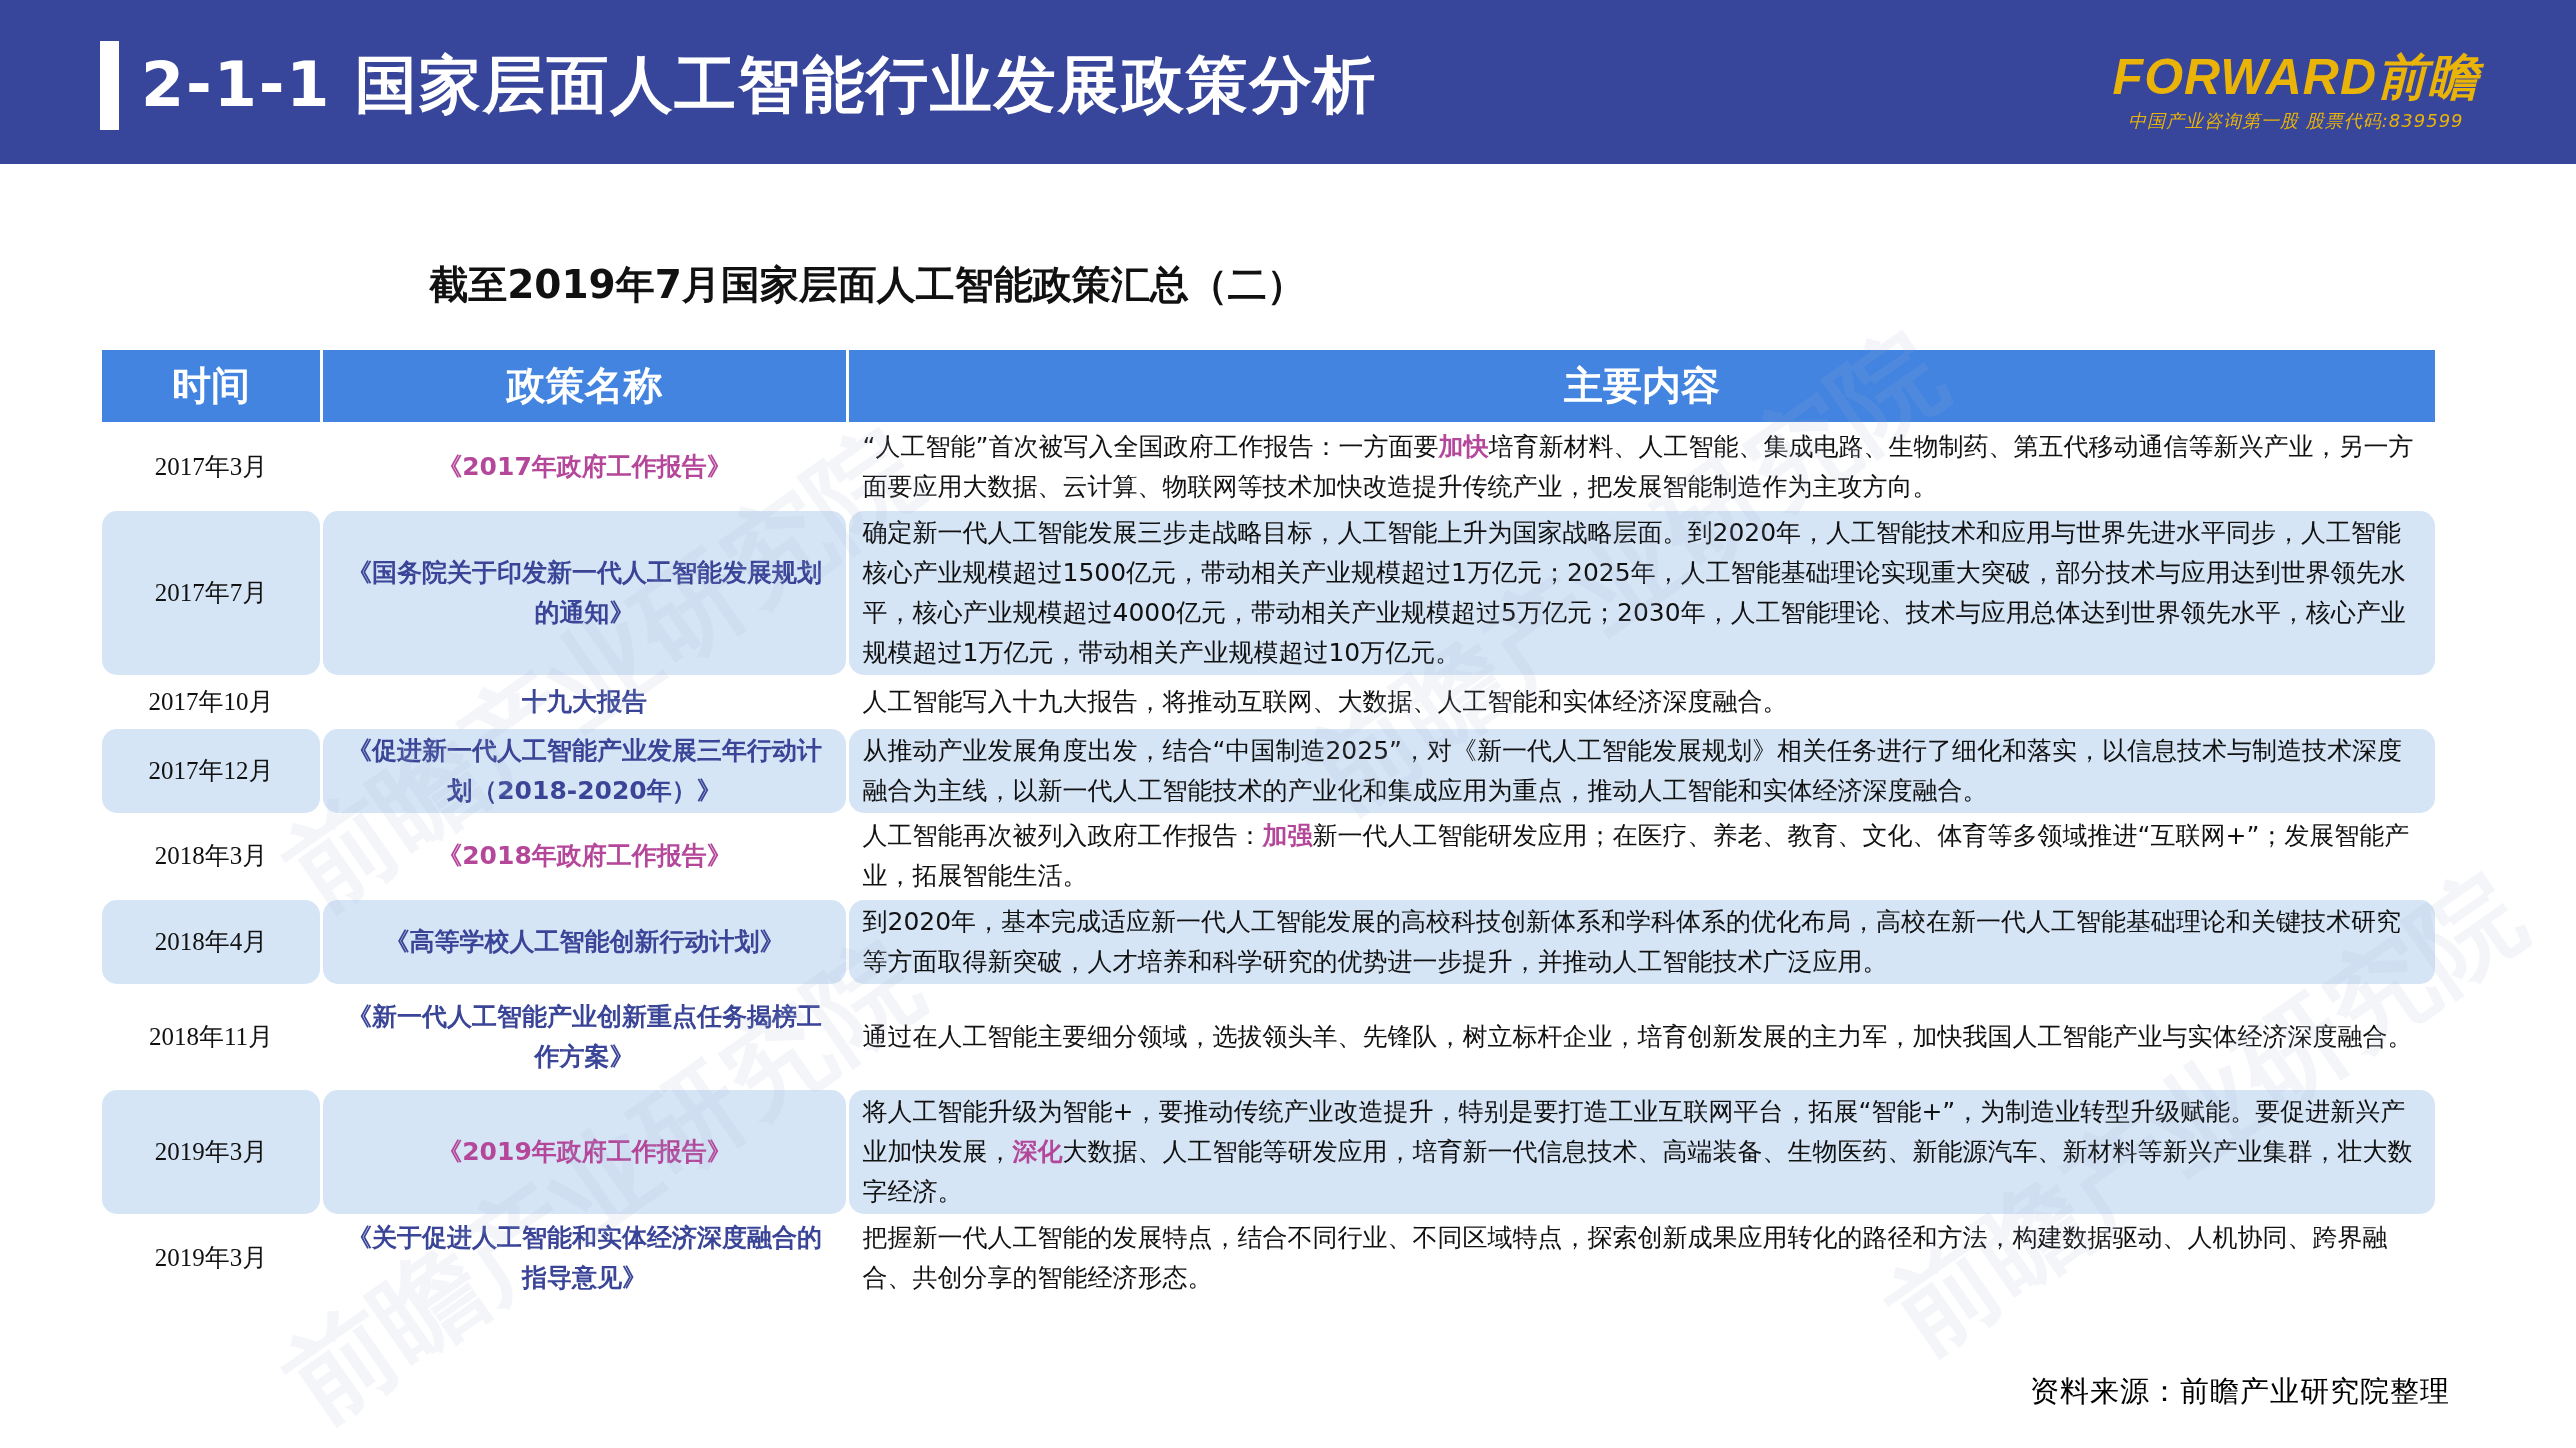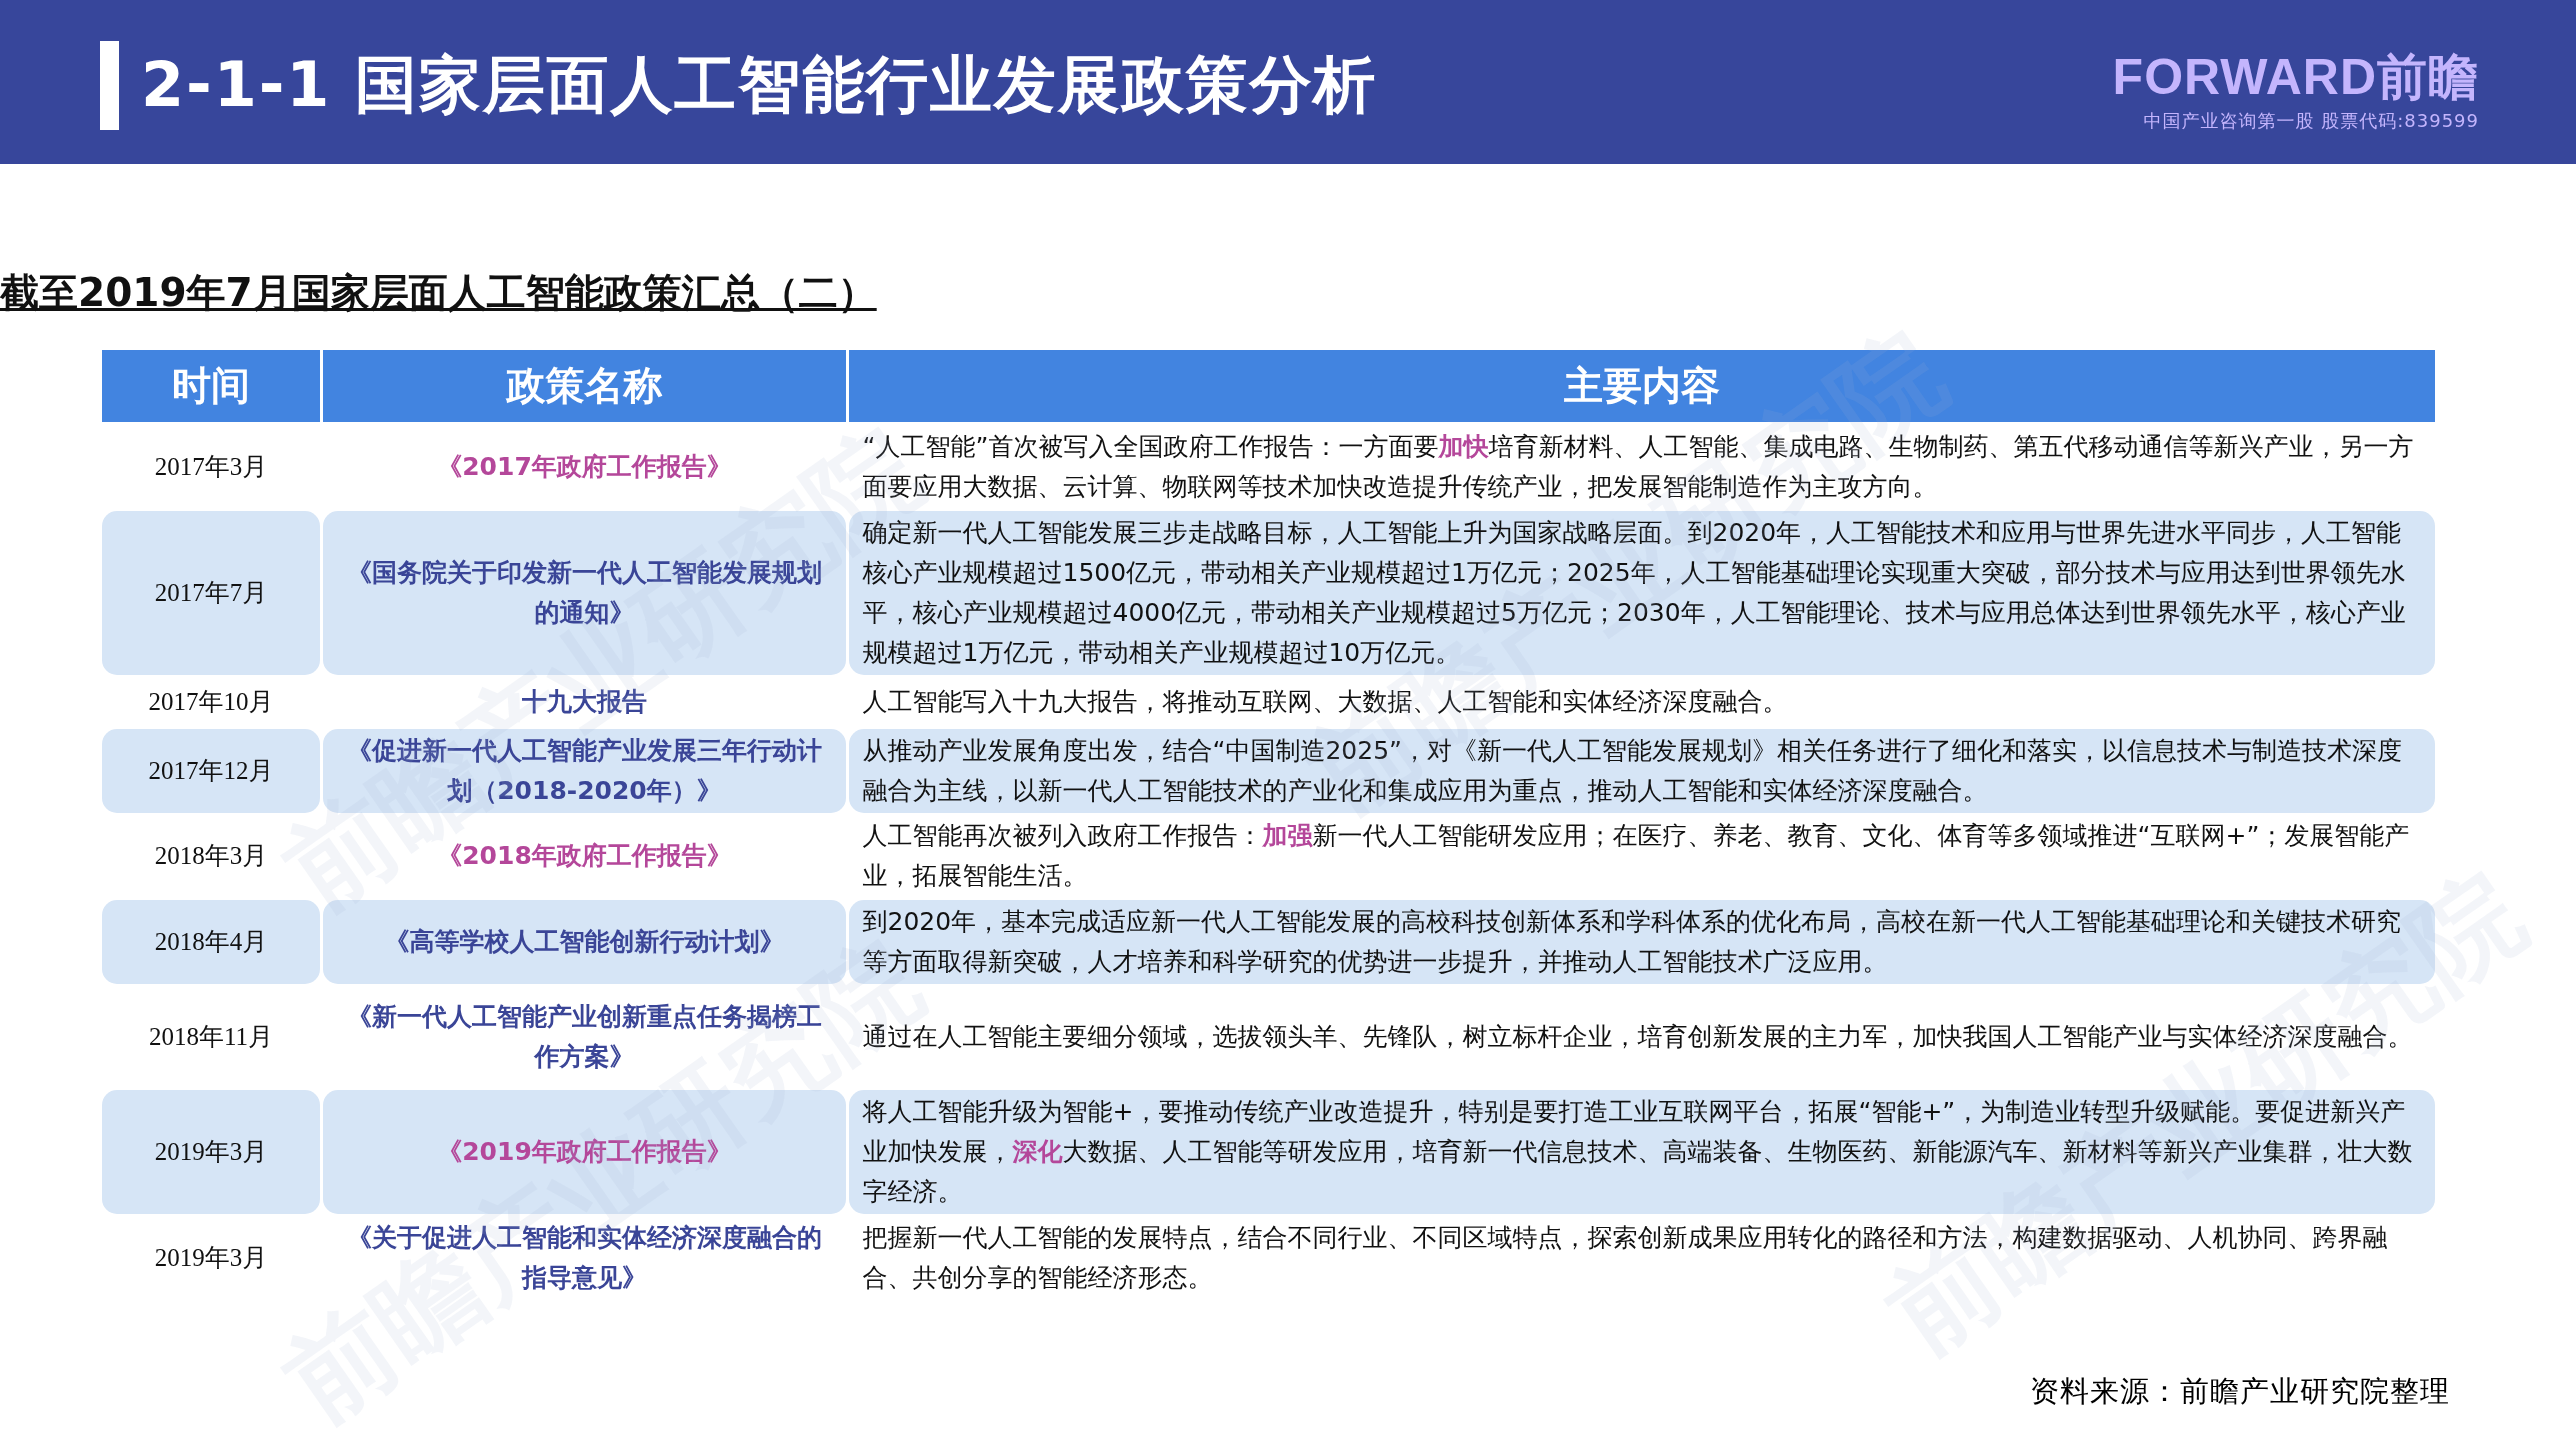--- a/index.html
+++ b/index.html
@@ -10,27 +10,27 @@
   .topbar {
     position: absolute; left: 0; top: 0; width: 2576px; height: 164px; background: #37469b;
   }
   .topbar .accent-bar {
     position: absolute; left: 100px; top: 41px; width: 19.3px; height: 89px; background: #ffffff;
   }
   .topbar .page-title {
     position: absolute; left: 141px; top: 46px; font-size: 62px; font-weight: bold; color: #ffffff;
     letter-spacing: 1.9px; white-space: nowrap; line-height: 77px;
   }
-  .brand { position: absolute; right: 97px; top: 50px; text-align: right; color: #c4b5fd; }
+  .brand { position: absolute; right: 97px; top: 50px; text-align: center; color: #eab308; font-style: italic; }
   .brand .logo { font-size: 50px; font-weight: bold; letter-spacing: 1px; line-height: 54px; font-family: "Liberation Sans", sans-serif; }
   .brand .tagline { font-size: 18px; line-height: 27px; margin-top: 3px; letter-spacing: 1px; }
 
   .table-title {
-    position: absolute; left: 0; top: 266px; width: 1735px; text-align: left;
-    font-size: 39px; font-weight: bold; color: #111111; white-space: nowrap; text-decoration: underline;
+    position: absolute; left: 0; top: 258px; width: 1735px; text-align: center;
+    font-size: 39px; font-weight: bold; color: #111111; white-space: nowrap;
   }
 
   .watermark {
     position: absolute; font-size: 106px; font-weight: bold; color: rgba(160,175,210,0.13);
     transform: rotate(-35deg); white-space: nowrap; pointer-events: none; z-index: 5;
   }
 
   table.policy {
     position: absolute; left: 99px; top: 348px; width: 2339px;
     border-collapse: separate; border-spacing: 3.9px 2.9px; table-layout: fixed;

